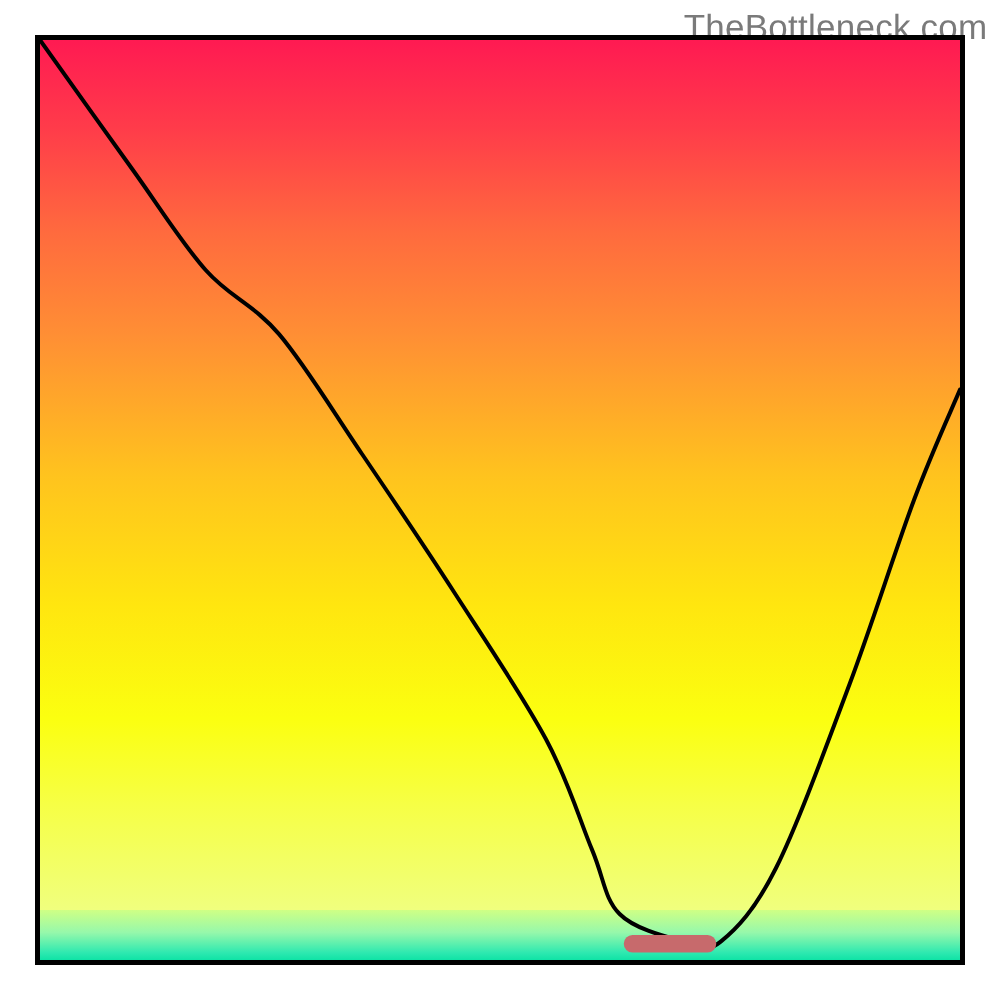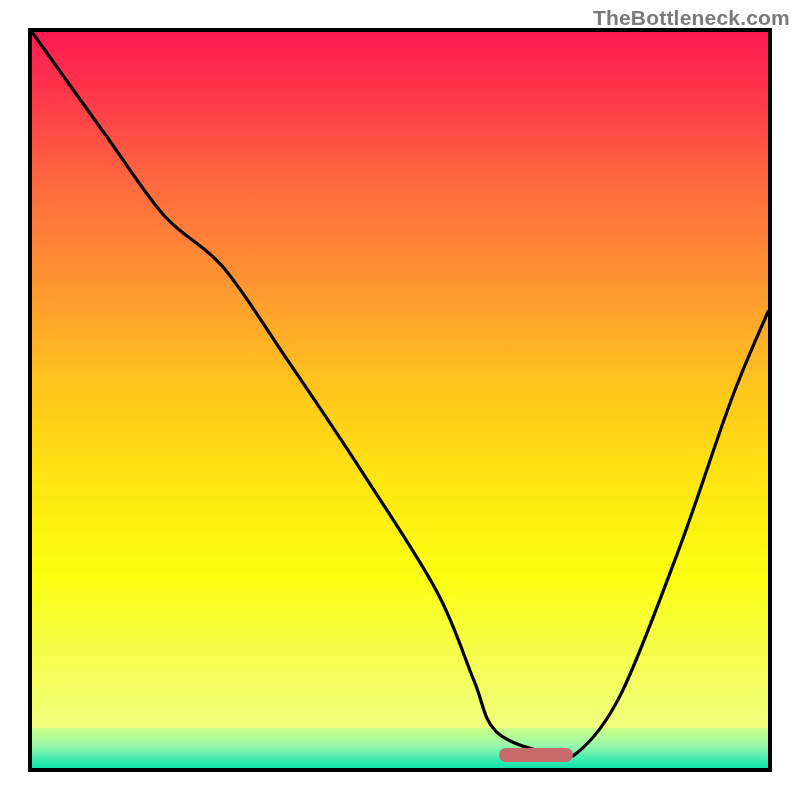--- a/index.html
+++ b/index.html
@@ -12,22 +12,22 @@
   }
   .wrap {
     position: relative;
     width: 800px;
     height: 800px;
   }
   .watermark {
     position: absolute;
     top: 6px;
     right: 10px;
-    font-size: 21px;
-    font-weight: 700;
+    font-size: 28px;
+    font-weight: 400;
     color: #7a7a7a;
     letter-spacing: 0.2px;
   }
   .plot {
     position: absolute;
     left: 28px;
     top: 28px;
     width: 744px;
     height: 744px;
     border: 4px solid #000;

